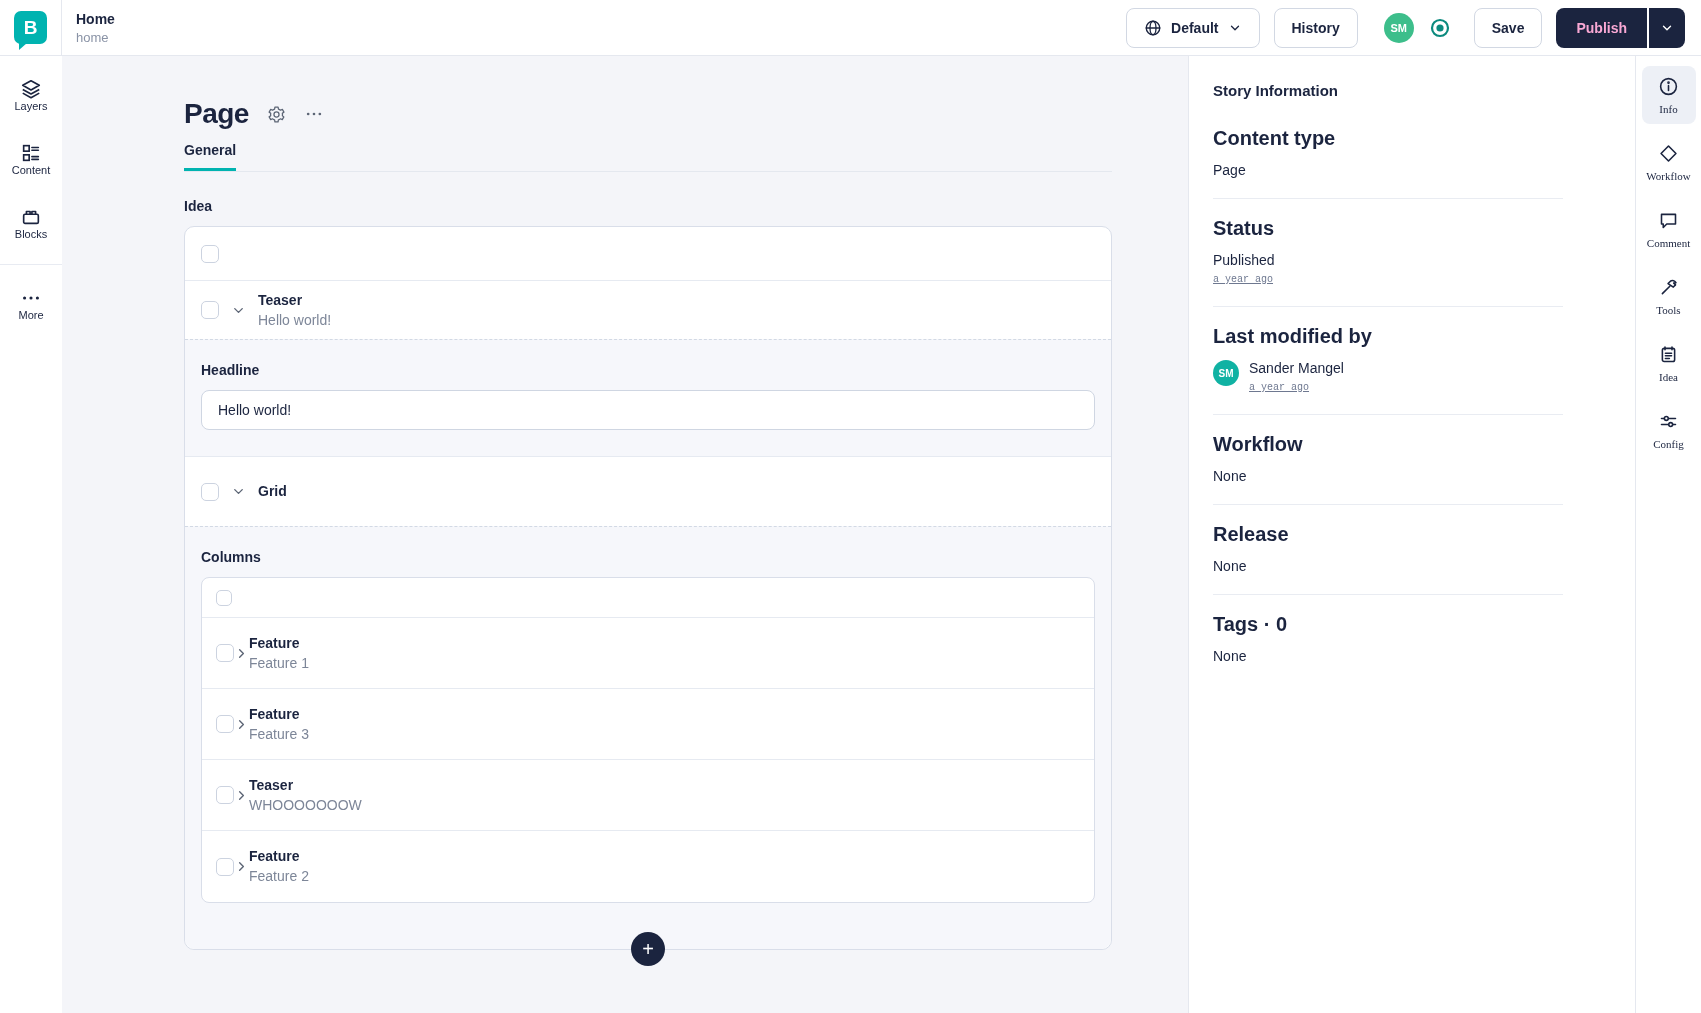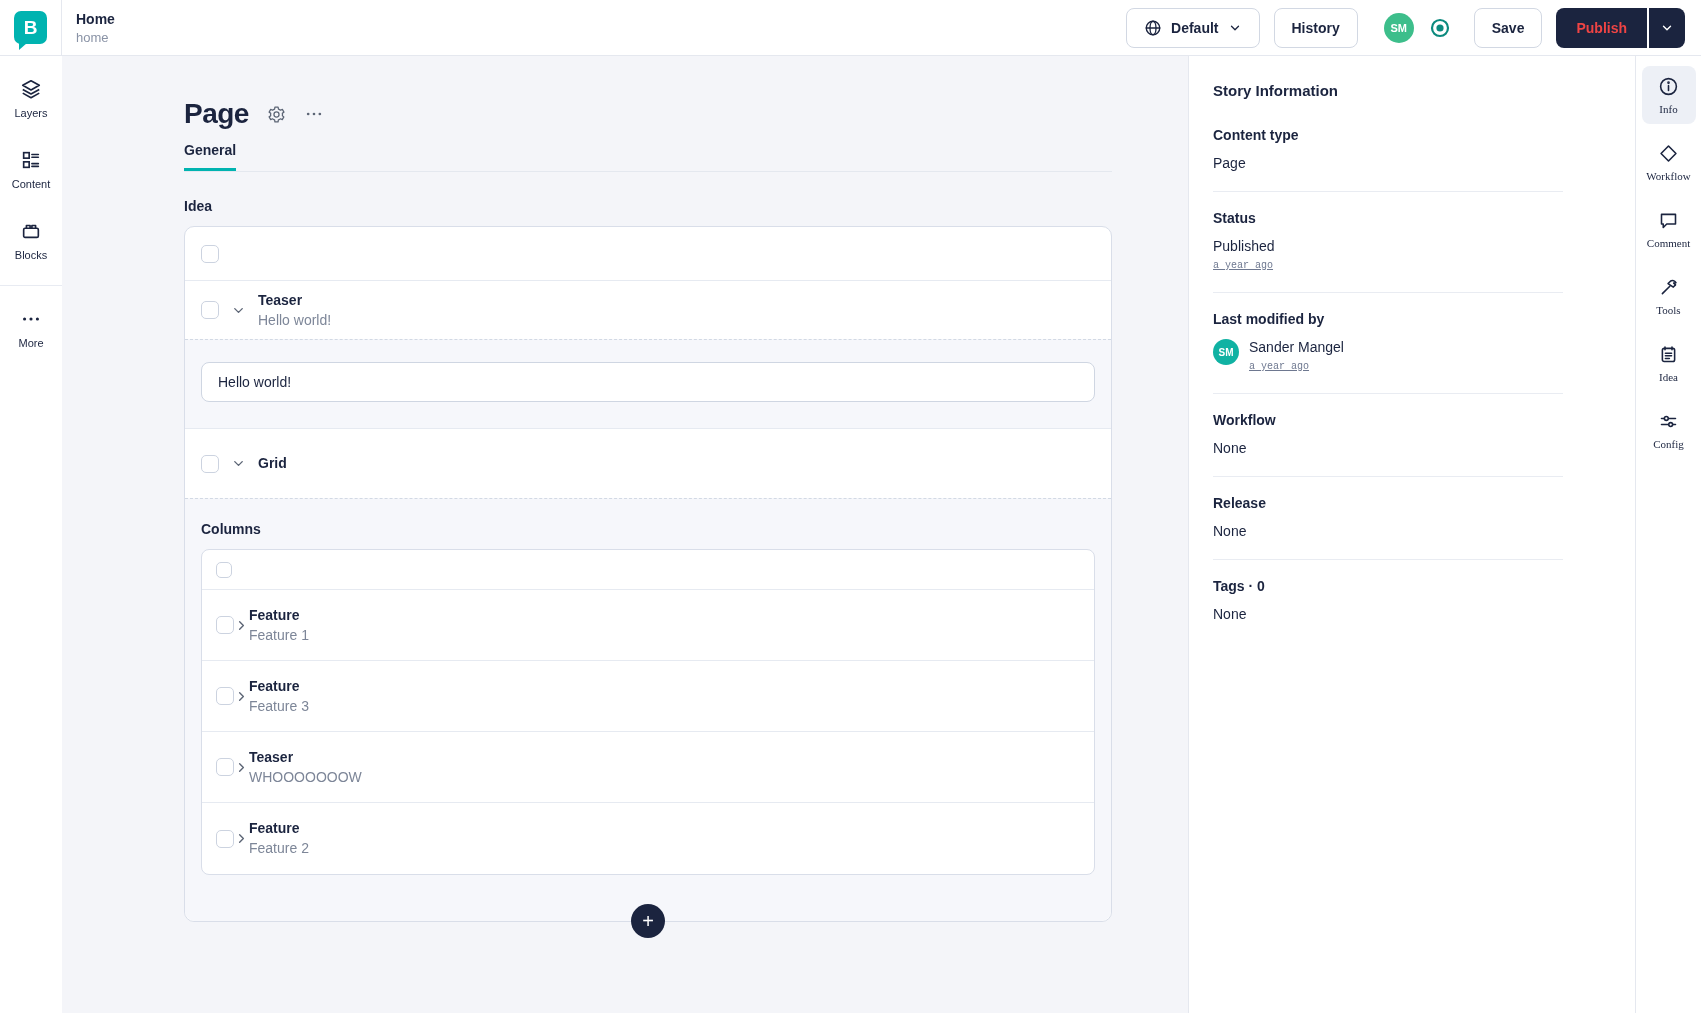--- a/index.html
+++ b/index.html
@@ -42,30 +42,30 @@
     display:flex; align-items:center; gap:9px; padding:0 17px;
     font-size:14px; font-weight:bold; color:#1b243f; cursor:pointer;
     font-family:inherit;
   }
   .avatar {
     width:30px; height:30px; border-radius:50%; background:#3dbe8b;
     color:#fff; font-size:11px; font-weight:bold;
     display:flex; align-items:center; justify-content:center; margin-left:12px;
   }
   .record-wrap { display:flex; align-items:center; margin-right:8px; }
-  .publish-split { display:flex; height:40px; border-radius:8px; overflow:hidden; background:#1b243f; color:#ef4444; }
+  .publish-split { display:flex; height:40px; border-radius:8px; overflow:hidden; background:#1b243f; color:#f9a8d4; }
   .publish-main { padding:0 20px; display:flex; align-items:center; font-size:14px; font-weight:bold; cursor:pointer; }
   .publish-caret { width:38px; border-left:2px solid #ffffff; display:flex; align-items:center; justify-content:center; cursor:pointer; }
 
   
   .left-rail {
     position:absolute; left:0; top:56px; bottom:0; width:62px; background:#fff;
     padding-top:16px; display:flex; flex-direction:column; align-items:center;
   }
-  .rail-item { display:flex; flex-direction:column; align-items:center; gap:7px; padding:6px 0; margin-bottom:18px; width:100%; cursor:pointer; }
+  .rail-item { display:flex; flex-direction:column; align-items:center; padding:6px 0; margin-bottom:18px; width:100%; cursor:pointer; }
   .rail-label { font-size:11px; color:#1b243f; }
   .rail-divider { width:62px; height:1px; background:#e8ebf2; margin:0 0 16px; }
 
   
   .canvas {
     position:absolute; left:62px; top:56px; width:1174px; bottom:0;
     background:#f4f5f9; overflow:hidden;
   }
   .editor { width:928px; margin:42px 0 0 122px; }
   .page-title-row { display:flex; align-items:center; gap:18px; }
@@ -109,21 +109,21 @@
     font-size:20px; line-height:1; display:flex; align-items:center; justify-content:center;
     border:none; cursor:pointer; font-family:inherit;
   }
 
   
   .story-panel {
     position:absolute; left:1188px; top:56px; width:399px; bottom:0;
     background:#fff; border-left:1px solid #e5e8ef; padding:26px 24px;
   }
   .si-title { font-size:15px; font-weight:bold; margin-bottom:28px; }
-  .si-label { font-size:14px; font-weight:bold; margin-bottom:12px; }
+  .si-label { font-size:20px; font-weight:bold; margin-bottom:12px; }
   .si-value { font-size:14px; }
   .si-divider { height:1px; background:#e9ecf2; margin:20px 0 18px; }
   .si-link { font-size:10px; color:#6e7890; text-decoration:underline; margin-top:5px; display:inline-block; cursor:pointer;font-family:Liberation Mono, monospace; }
   .si-user { display:flex; gap:10px; align-items:flex-start; }
   .si-avatar {
     width:26px; height:26px; border-radius:50%; background:#10b2a3;
     color:#fff; font-size:10px; font-weight:bold; flex:none;
     display:flex; align-items:center; justify-content:center;
   }
   .si-user-name { font-size:14px; }
@@ -281,20 +281,21 @@
               <polyline points="6 9 12 15 18 9"></polyline>
             </svg>
         </span>
         <div class="block-titles">
           <span class="block-title">Teaser</span>
           <span class="block-sub">Hello world!</span>
         </div>
       </div>
 
       <div class="expanded">
+        <div class="field-label">Headline</div>
         <input class="text-input" type="text" value="Hello world!" style="">
       </div>
 
       <div class="grid-row">
         <div class="checkbox"></div>
         <span class="chevron">
           <svg width="15" height="15" viewBox="0 0 24 24" fill="none" stroke="#5c6575" stroke-width="2.2" stroke-linecap="round" stroke-linejoin="round">
               <polyline points="6 9 12 15 18 9"></polyline>
             </svg>
         </span>

